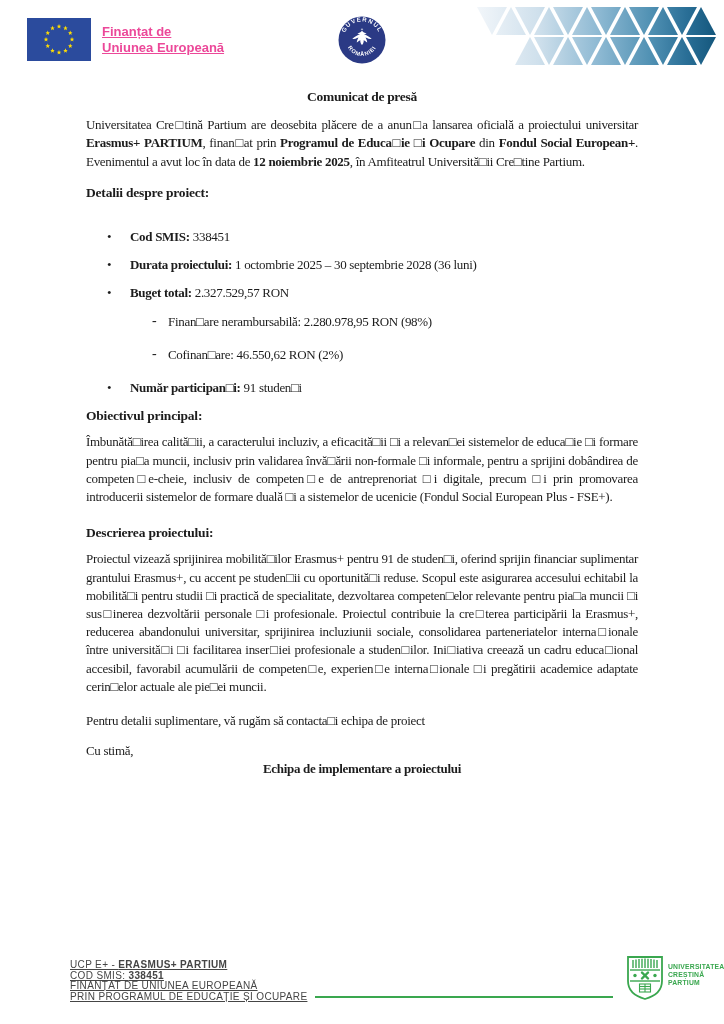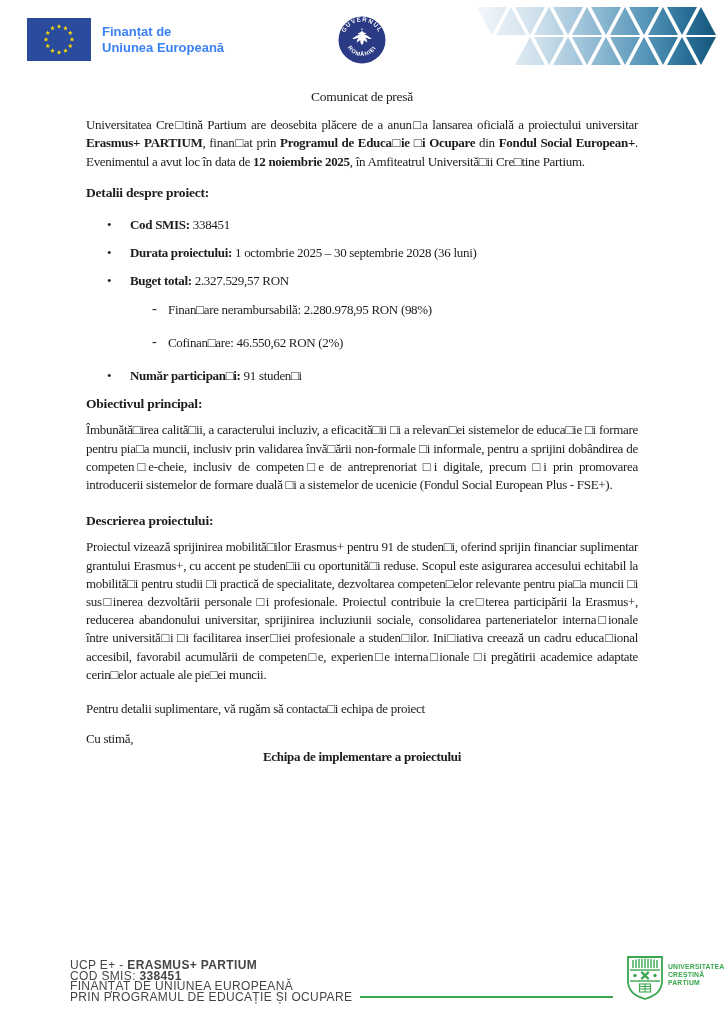--- a/index.html
+++ b/index.html
@@ -4,46 +4,46 @@
 <style>
   * { margin:0; padding:0; box-sizing:border-box; }
   html,body { background:#888; }
   .page {
     position:relative; width:724px; height:1024px; margin:0 auto;
     background:#ffffff; overflow:hidden;
     font-family:"Liberation Serif", serif; color:#1c1c1c;
   }
   
   .eu-logo { position:absolute; left:27px; top:18px; display:flex; align-items:center; gap:11px; }
-  .eu-text { font-family:"Liberation Sans", sans-serif; font-weight:bold; font-size:13px; line-height:16px; color:#3b82f6; }
+  .eu-text { font-family:"Liberation Sans", sans-serif; font-weight:bold; font-size:13px; line-height:16px; color:#ec4899;text-decoration:underline; }
   .gov-seal { position:absolute; left:337px; top:15px; }
   .triangles { position:absolute; top:5px; right:1px; }
   
   .content { position:absolute; left:86px; top:88px; width:552px; font-size:13px; line-height:18.2px; letter-spacing:-0.3px; }
-  .title { font-size:13.5px; font-weight:normal; text-align:center; margin-bottom:10px; }
+  .title { font-size:13.5px; font-weight:bold; text-align:center; margin-bottom:10px; }
   .para { text-align:justify; }
   .p-intro { margin-bottom:13px; }
   h2.hdg { font-size:13.5px; font-weight:bold; letter-spacing:-0.2px; }
-  .hdg-details { margin-bottom:14px; }
+  .hdg-details { margin-bottom:26px; }
   .hdg-mid { margin-bottom:8px; }
   .bullet { position:relative; padding-left:44px; margin-bottom:10px; }
   .bullet::before { content:"\2022"; position:absolute; left:21px; top:0; font-size:13px; }
   .subbullet { position:relative; padding-left:82px; margin-bottom:15px; }
   .subbullet::before { content:"-"; position:absolute; left:66px; top:-1px; font-size:14px; }
   .sub-first { margin-top:2px; }
   .p-objective { margin-bottom:18px; }
   .p-desc { margin-bottom:15px; }
   .contact { margin-top:16px; margin-bottom:12px; }
   .signature { font-weight:bold;text-align:center; }
   b { font-weight:bold; }
   
   .footer-left {
     position:absolute; left:70px; top:960px; width:545px;
-    font-family:"Liberation Sans", sans-serif; font-size:12px; line-height:10.5px;
-    color:#454545; letter-spacing:0.35px;
+    font-family:"Liberation Sans", sans-serif; font-size:10px; line-height:10.5px;
+    color:#454545; letter-spacing:0.35px;text-decoration:underline;
   }
   .f-row { display:flex; align-items:center; }
   .f-rule { flex:1; height:2px; background:#3aa74f; margin-left:8px; margin-right:2px; }
   .uni-logo { position:absolute; left:626px; top:955px; display:flex; align-items:flex-start; gap:4px; }
   .uni-text {
     font-family:"Liberation Sans", sans-serif; font-weight:bold; font-size:6.8px;
     line-height:8px; color:#3aa74f; letter-spacing:0.2px; margin-top:8px;
   }
 </style>
 </head>

